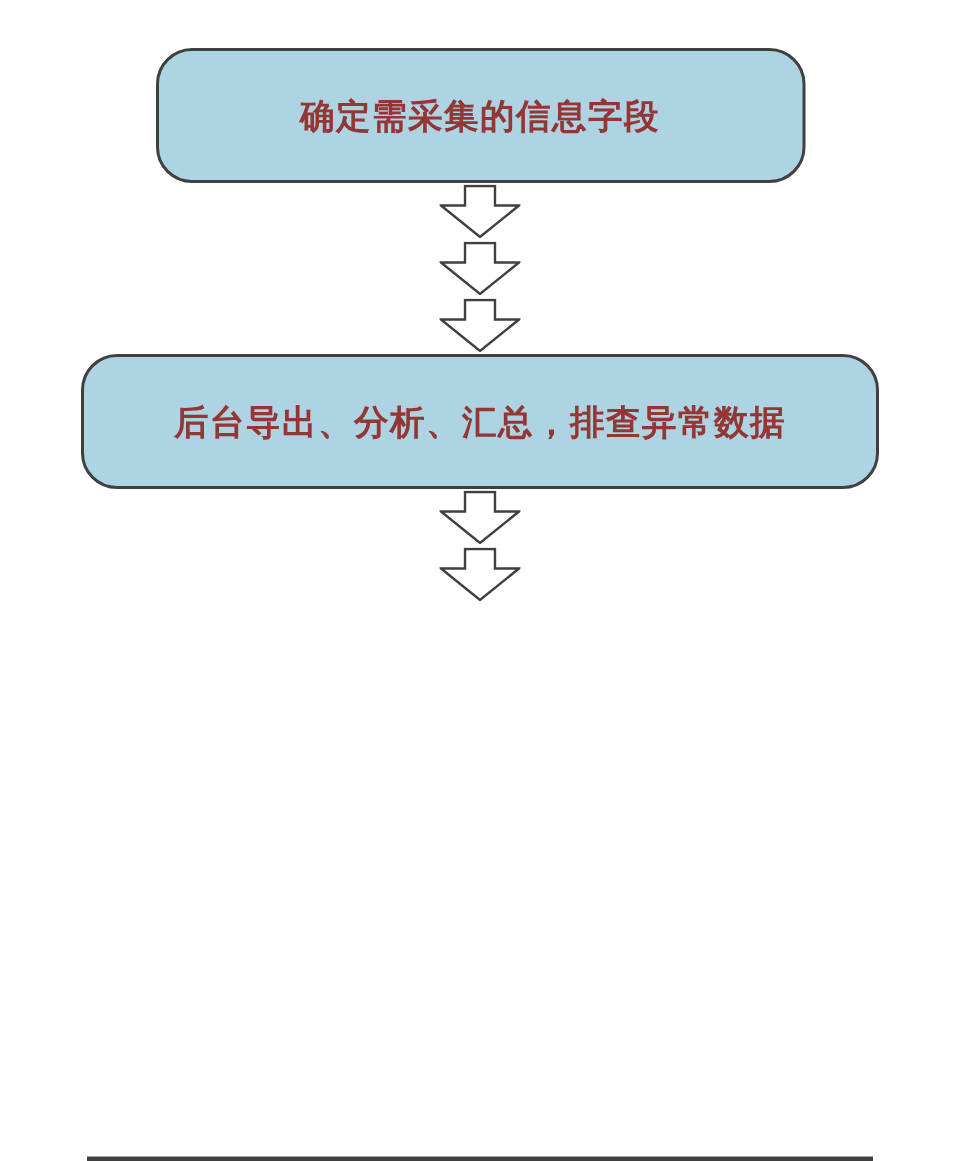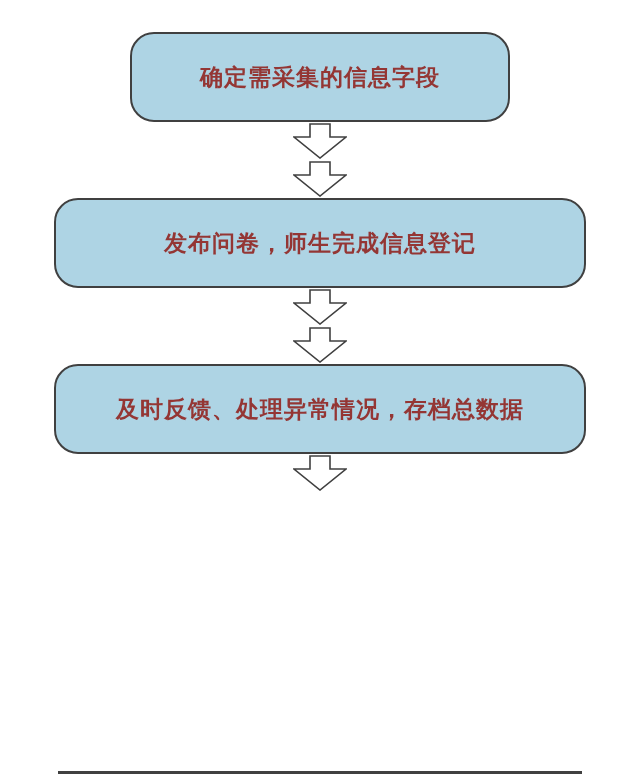--- a/index.html
+++ b/index.html
@@ -29,21 +29,21 @@
     border-radius: 24px;
     height: 90px;
     width: 532px;
     display: flex;
     align-items: center;
     justify-content: center;
     box-sizing: border-box;
     flex: 0 0 auto;
   }
   .flow-box.narrow {
-    width: 380px;
+    width: 433px;
   }
   .flow-box .label {
     color: #943634;
     font-size: 23px;
     font-weight: bold;
     letter-spacing: 1px;
     text-align: center;
     padding: 0 12px;
     line-height: 1.25;
   }
@@ -81,43 +81,40 @@
     </svg>
   </div>
 
 
   <div class="flow-arrow">
     <svg width="54" height="36" viewBox="0 0 54 36">
       <polygon points="17,1 37,1 37,14 53,14 27,35 1,14 17,14" fill="#ffffff" stroke="#404040" stroke-width="1.6"></polygon>
     </svg>
   </div>
 
+
+  <div class="flow-arrow">
+    <svg width="54" height="36" viewBox="0 0 54 36">
+      <polygon points="17,1 37,1 37,14 53,14 27,35 1,14 17,14" fill="#ffffff" stroke="#404040" stroke-width="1.6"></polygon>
+    </svg>
+  </div>
+
   <div class="flow-box">
-    <span class="label">发布问卷，师生完成信息登记</span>
+    <span class="label">后台导出、分析、汇总，排查异常数据</span>
   </div>
 
   <div class="flow-arrow">
     <svg width="54" height="36" viewBox="0 0 54 36">
       <polygon points="17,1 37,1 37,14 53,14 27,35 1,14 17,14" fill="#ffffff" stroke="#404040" stroke-width="1.6"></polygon>
     </svg>
   </div>
 
 
   <div class="flow-arrow">
     <svg width="54" height="36" viewBox="0 0 54 36">
       <polygon points="17,1 37,1 37,14 53,14 27,35 1,14 17,14" fill="#ffffff" stroke="#404040" stroke-width="1.6"></polygon>
     </svg>
   </div>
 
-  <div class="flow-box">
-    <span class="label">及时反馈、处理异常情况，存档总数据</span>
-  </div>
-
-  <div class="flow-arrow">
-    <svg width="54" height="36" viewBox="0 0 54 36">
-      <polygon points="17,1 37,1 37,14 53,14 27,35 1,14 17,14" fill="#ffffff" stroke="#404040" stroke-width="1.6"></polygon>
-    </svg>
-  </div>
-
 
 </div>
 
 <div class="cutoff-line"></div>
 
 </body></html>

